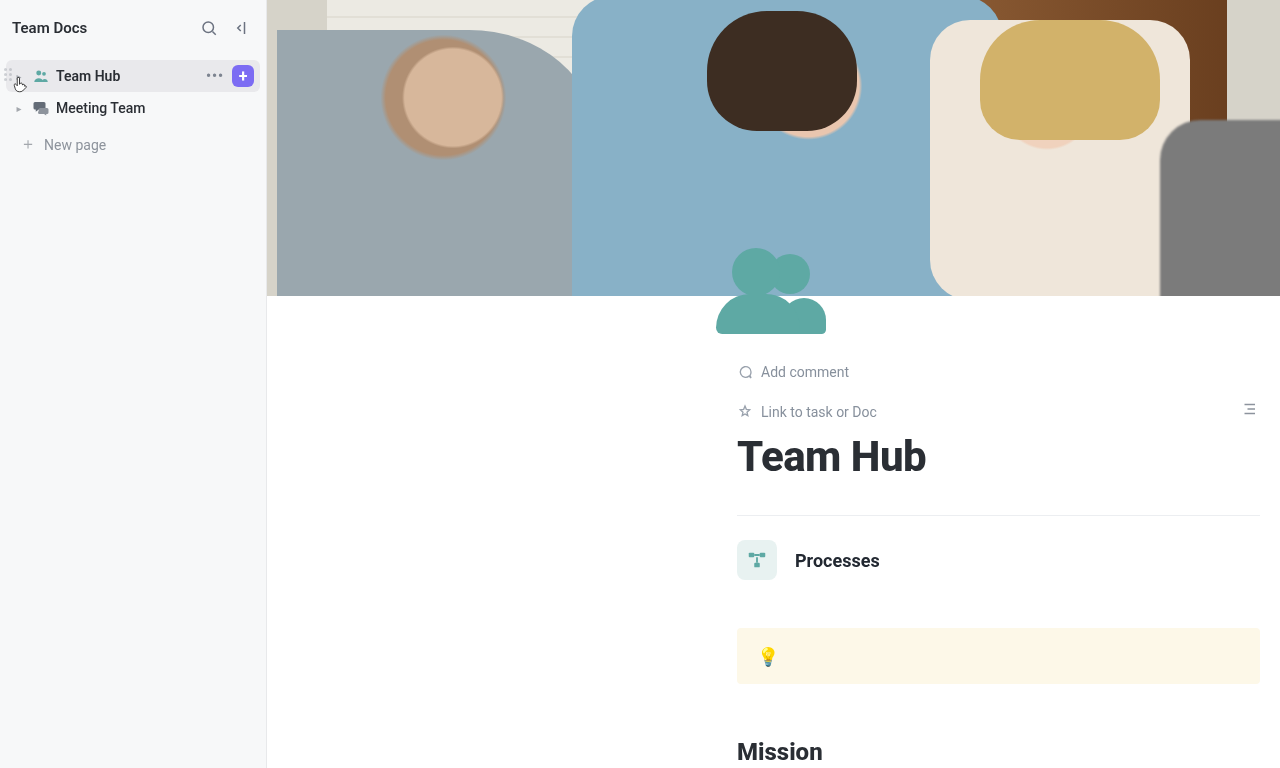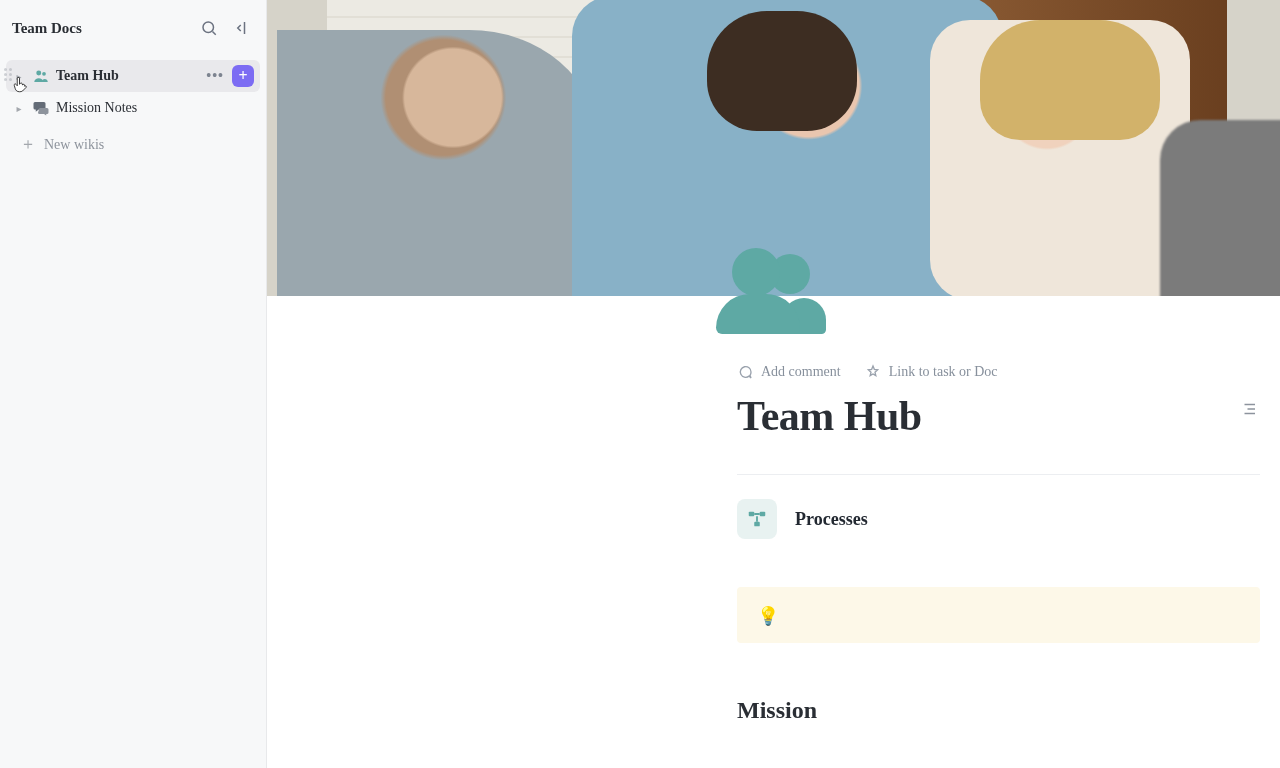--- a/index.html
+++ b/index.html
@@ -4,21 +4,21 @@
 <style>
   * { box-sizing: border-box; }
   html, body { margin:0; padding:0; height:100%; width:100%; }
   body {
     font-family: -apple-system, BlinkMacSystemFont, "Segoe UI", Roboto, Helvetica, Arial, sans-serif;
     color:#2a2e34;
     background:#ffffff;
     font-size:14px;
     overflow:hidden;
   }
-  .app { display:flex; width:1280px; height:768px;font-family:Liberation Serif, serif; }
+  .app { display:flex; width:1280px; height:768px; }
   
   .sidebar {
     width:267px; flex:0 0 267px;
     background:#f7f8f9;
     border-right:1px solid #e8e9eb;
     display:flex; flex-direction:column;
   }
   .sb-header{
     display:flex; align-items:center; justify-content:space-between;
     padding:10px 12px 10px 12px;
@@ -102,21 +102,21 @@
     width:110px; height:96px; position:relative;
   }
   .head1{ position:absolute; left:10px; top:10px; width:48px; height:48px; background:#5ea9a4; border-radius:50%; }
   .head2{ position:absolute; left:48px; top:16px; width:40px; height:40px; background:#5ea9a4; border-radius:50%; }
   .body1{ position:absolute; left:-6px; top:56px; width:84px; height:40px; background:#5ea9a4; border-radius:44px 44px 8px 8px;}
   .body2{ position:absolute; left:60px; top:60px; width:44px; height:36px; background:#5ea9a4; border-radius:30px 30px 6px 6px;}
   
   .content{
     max-width:760px; margin:0 0 0 470px; padding:56px 20px 80px 0;
   }
-  .meta-row{ display:flex; gap:24px; color:#87909c; font-size:14px; margin:12px 0 6px 0;}
+  .meta-row{ display:flex; gap:24px; color:#87909c; font-size:14px; margin:12px 0 6px 0;flex-direction:column;}
   .meta-link{ display:flex; align-items:center; gap:8px; cursor:pointer;}
   .meta-link svg{ width:16px; height:16px; color:#9aa2ad;}
   .page-title-row{ display:flex; align-items:center; justify-content:space-between; }
   .page-title{ font-size:42px; font-weight:800; letter-spacing:-0.5px; margin:6px 0 4px 0;}
   .toc-btn{ position:absolute; right:22px; top:400px; color:#8c939d; cursor:pointer;}
   .toc-btn svg{ width:18px; height:18px;}
   .divider{ height:1px; background:#eceef1; margin:30px 0 24px 0;}
   .links-row{ display:flex; gap:60px; }
   .link-card{ display:flex; align-items:center; gap:18px; cursor:pointer;}
   .thumb{
@@ -184,26 +184,26 @@
       </div>
 
       <div class="sb-item">
         <span class="sb-caret">▸</span>
         <span class="sb-icon chat">
           <svg viewBox="0 0 24 24" fill="currentColor">
               <path d="M4 4h12a2 2 0 012 2v6a2 2 0 01-2 2H9l-4 3v-3H4a2 2 0 01-2-2V6a2 2 0 012-2z"></path>
               <path d="M10 12h10a2 2 0 012 2v4a2 2 0 01-2 2h-1v2l-3-2h-6a2 2 0 01-2-2" fill="#8d939c"></path>
             </svg>
         </span>
-        <span class="sb-label">Mission Notes</span>
+        <span class="sb-label">Meeting Team</span>
       </div>
 
       <div class="newpage">
         <span class="pls">＋</span>
-        <span>New wikis</span>
+        <span>New page</span>
       </div>
     </div>
 
     <div class="cursor-hand">
       <svg viewBox="0 0 24 24">
           <path d="M9 2a1 1 0 011 1v8l1.3-1.2a1.4 1.4 0 012 .1l.2.2a1.4 1.4 0 01.1 1.8l1.2-.7a1.4 1.4 0 011.9.6 1.4 1.4 0 01-.3 1.7l1-.3a1.3 1.3 0 011.6 1 1.3 1.3 0 01-.5 1.3L14 20c-1 .8-2.5 1-4 1-3.5 0-5-2-5.7-4.2L3 12.5a1.4 1.4 0 01.7-1.8 1.4 1.4 0 011.8.6L7 13V3a1 1 0 011-1z"></path>
         </svg>
     </div>
   </aside>
 

